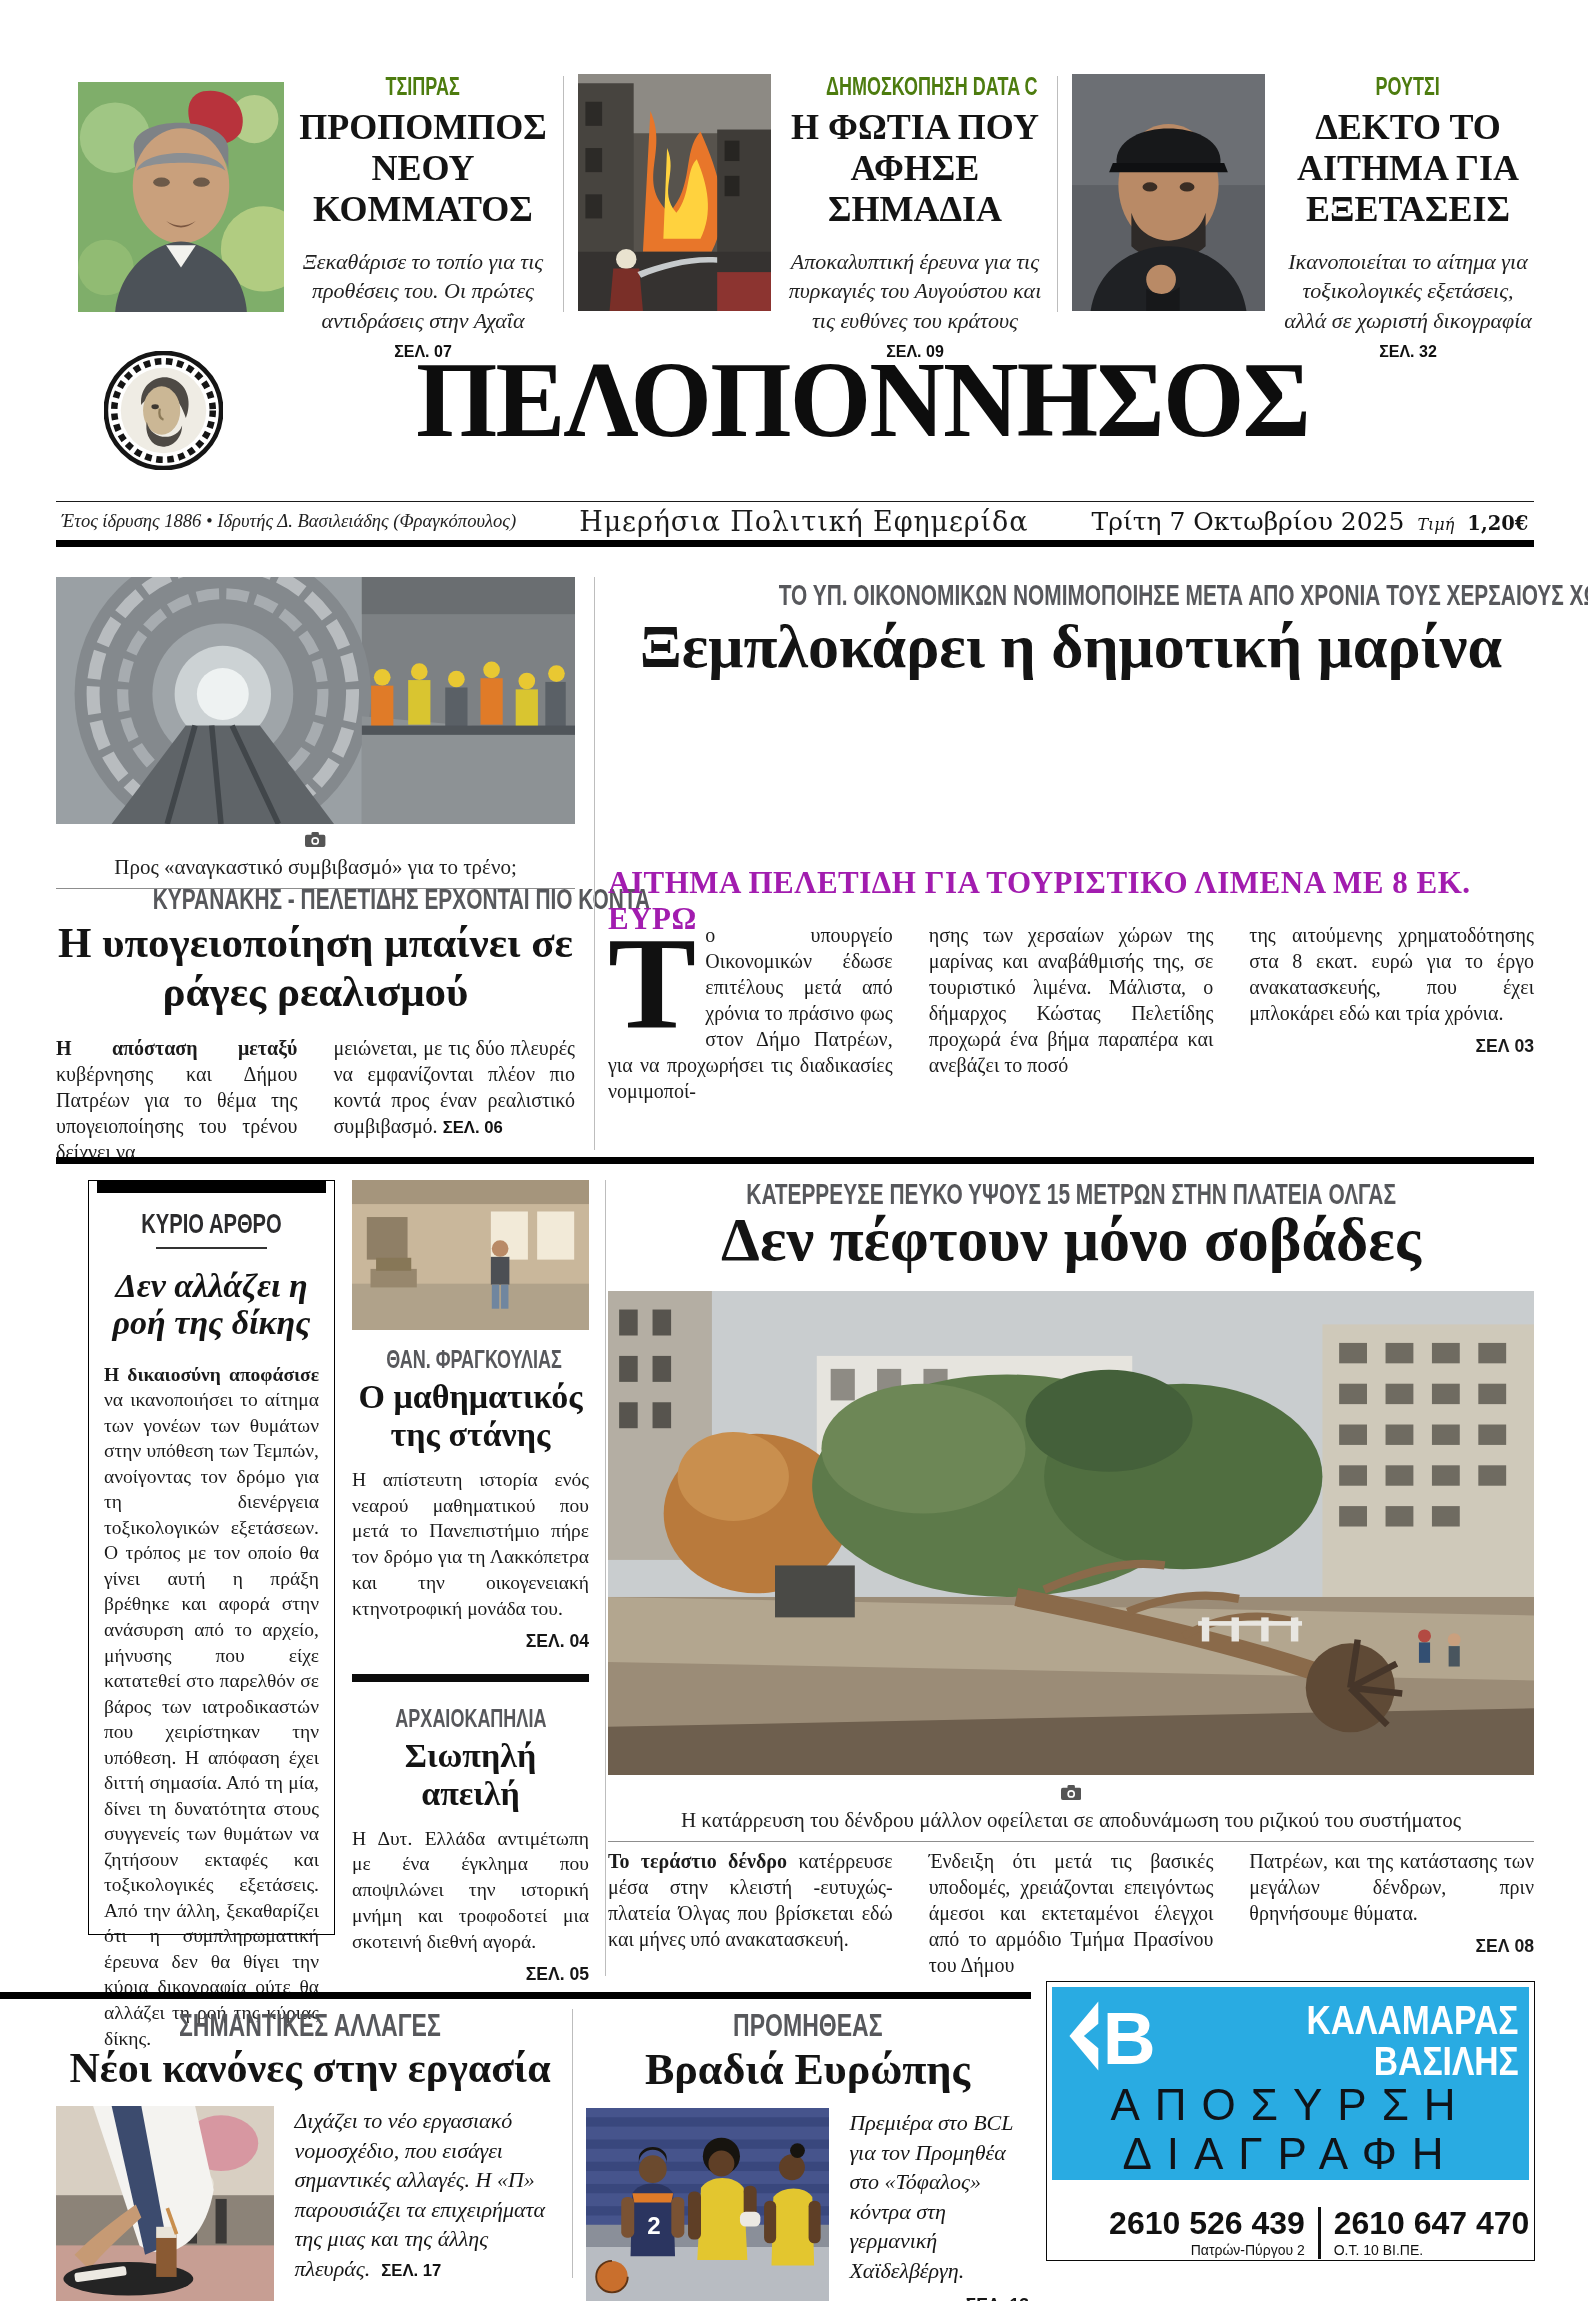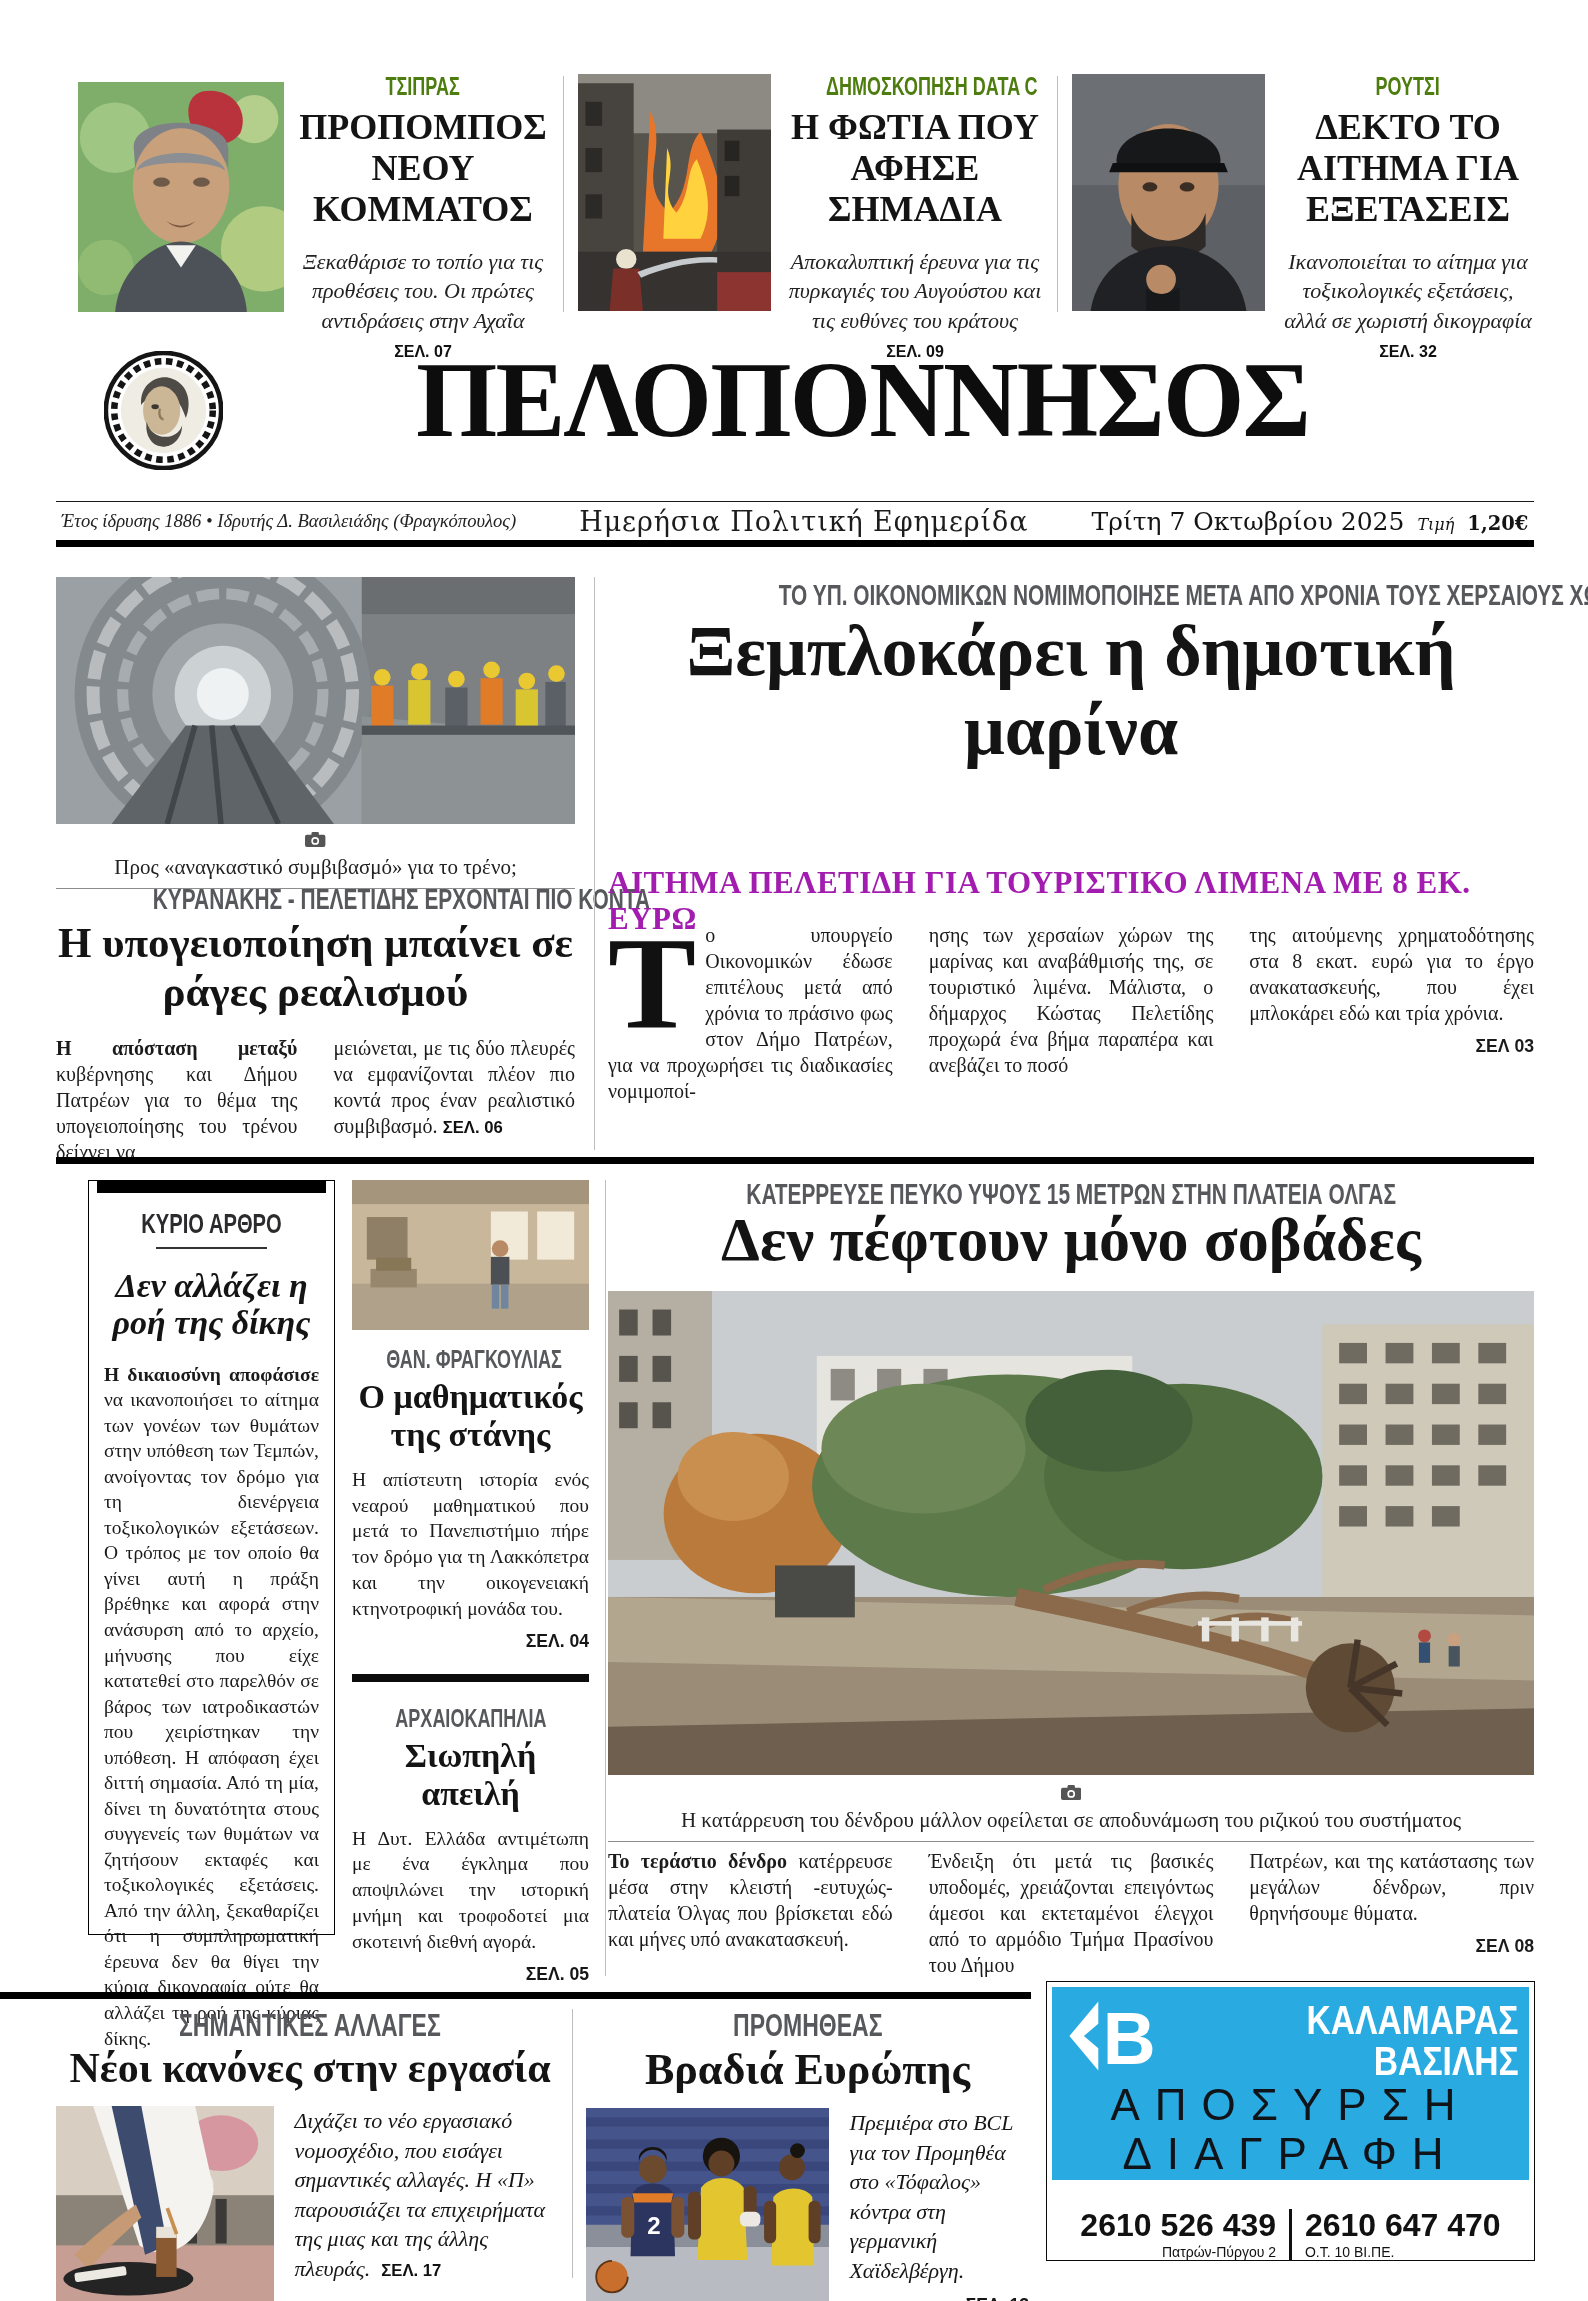--- a/index.html
+++ b/index.html
@@ -43,21 +43,21 @@
   .price-label{font-size:16px;font-style:italic;}
   .price{font-weight:bold;font-size:19.5px;}
 
   
   .caption{display:flex;align-items:center;gap:8.3px;font-size:21px;color:#222;
            border-bottom:1.9px solid #8d8d8d;padding-bottom:7.4px;flex-direction:column;}
   .cam{flex:0 0 auto;}
 
   
   .lead-kicker{font-size:29px;}
-  .lead-hl{font-size:72px;line-height:1.1;text-align:center;}
+  .lead-hl{font-size:62px;line-height:1.1;text-align:center;}
   .lead-deck{font-weight:bold;font-size:31px;text-align:left;color:#a21caf;letter-spacing:0.5px;}
   .cols{display:flex;gap:36px;}
   .cols>div{flex:1;}
   .dropcap{float:left;font-weight:bold;font-size:132px;line-height:.82;padding:7.4px 9.3px 0 0;color:#111;}
 
   
   .edbox{position:absolute;left:88px;top:1180px;width:247px;height:755px;border:1.9px solid #000;
          box-sizing:border-box;padding:0 15px;}
   .ed-topbar{height:12px;background:#000;margin:0 -7.4px;}
   .ed-label{font-size:28px;margin-top:15px;}
@@ -90,22 +90,22 @@
   
   .adbox{position:absolute;left:1046px;top:1981px;width:489px;height:280px;border:1.9px solid #0a0a0a;
          box-sizing:border-box;background:#fff;padding:4.6px;}
   .ad-blue{position:relative;height:193px;background:#29abe2;}
   .ad-brand{position:absolute;top:13px;right:11px;text-align:right;color:#fff;
             font-family:"Liberation Sans", sans-serif;font-weight:bold;font-size:41px;line-height:1.02;}
   .ad-brand .cond{transform:scaleX(.82);transform-origin:right;}
   .ad-service{position:absolute;left:0;width:100%;text-align:center;color:#101318;
               font-family:"Liberation Sans", sans-serif;font-weight:normal;font-size:44px;
               letter-spacing:15px;line-height:1;}
-  .ad-footer{display:flex;justify-content:center;align-items:center;gap:13px;padding-top:11px;
-             font-family:"Liberation Sans", sans-serif;color:#111;margin-top:18px;}
+  .ad-footer{display:flex;justify-content:flex-end;align-items:center;gap:13px;padding-top:27px;
+             font-family:"Liberation Sans", sans-serif;color:#111;}
   .ad-phone{font-weight:bold;font-size:32px;line-height:1;}
   .ad-addr{font-size:14px;margin-top:2.8px;}
   .ad-sep{width:2.8px;height:52px;background:#111;}
   .ad-col.right-al{text-align:right;}
   .ad-col.left-al{text-align:left;}
 </style>
 </head>
 <body>
 
 <div class="page">

